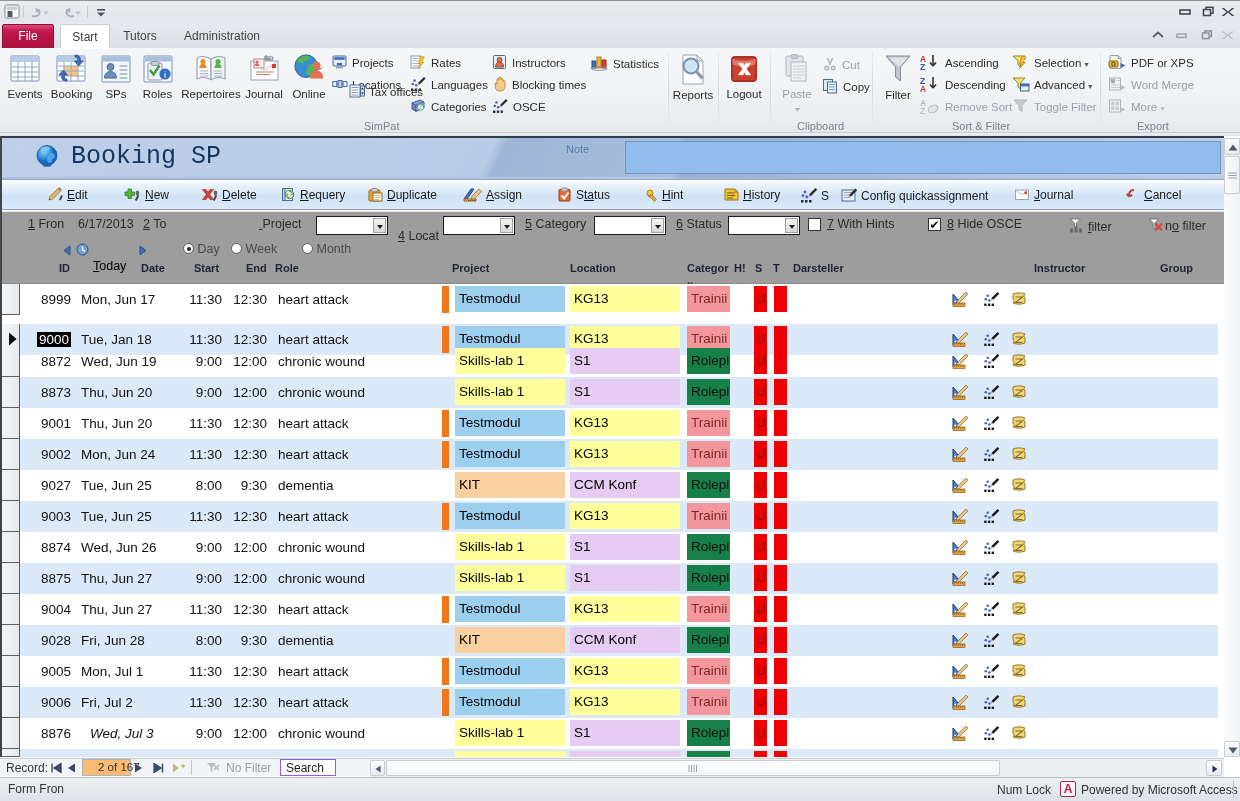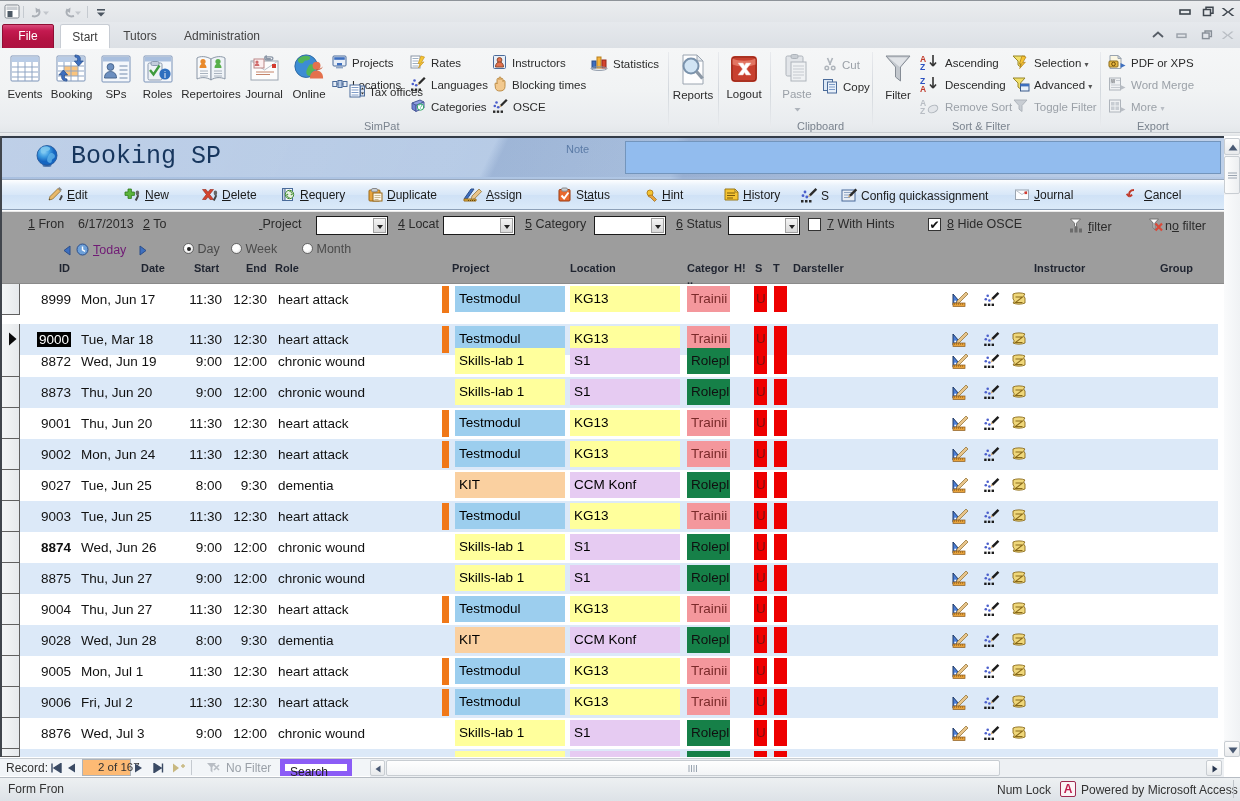--- a/index.html
+++ b/index.html
@@ -468,21 +468,21 @@
       </svg><u>C</u>ancel</div>
 </div>
 <div class="abs" id="filterzone">
   <div class="flbl" style="left:28px;top:5px;"><u>1</u> Fron</div>
   <div class="flbl" style="left:78px;top:5px;">6/17/2013</div>
   <div class="flbl" style="left:143px;top:5px;"><u>2</u> To</div>
   <div class="flbl" style="left:259px;top:5px;"><u>&nbsp;</u>Project</div>
   <div class="combo" style="left:316px;top:4px;width:72px;">
       <span class="btn"></span>
     </div>
-  <div class="flbl" style="left:398px;top:5px;"><u>4</u> Locat</div>
+  <div class="flbl" style="left:398px;top:17px;"><u>4</u> Locat</div>
   <div class="combo" style="left:443px;top:4px;width:72px;">
       <span class="btn"></span>
     </div>
   <div class="flbl" style="left:525px;top:5px;"><u>5</u> Category</div>
   <div class="combo" style="left:594px;top:4px;width:72px;">
       <span class="btn"></span>
     </div>
   <div class="flbl" style="left:676px;top:5px;"><u>6</u> Status</div>
   <div class="combo" style="left:728px;top:4px;width:72px;">
       <span class="btn"></span>
@@ -502,21 +502,21 @@
         <path d="M7.5 5.5 l6.5 7 M14 5.5 l-6.5 7" stroke="#D84A3A" stroke-width="2.2"></path>
       </svg>n<u>o</u> filter</div>
 
   <div class="flbl" style="left:62px;top:31px;"><svg width="10" height="11" viewBox="0 0 10 11" style="vertical-align:-2px;">
         <path d="M8 1 v9 l-6-4.5 z" fill="#3E6FBF" stroke="#2B4E8A"></path>
       </svg></div>
   <div class="flbl" style="left:76px;top:31px;"><svg width="13" height="13" viewBox="0 0 13 13" style="vertical-align:-2px;">
         <circle cx="6.5" cy="6.5" r="5.5" fill="#6EA0D8" stroke="#2B4E8A"></circle>
         <path d="M6.5 3.5 v3.4 l2.6 1.4" stroke="#fff" stroke-width="1.4" fill="none"></path>
       </svg></div>
-  <div class="flbl" style="left:93px;top:31px;color:#701a75;"><u>T</u>oday</div>
+  <div class="flbl" style="left:93px;top:47px;color:#000000;"><u>T</u>oday</div>
   <div class="flbl" style="left:138px;top:31px;"><svg width="10" height="11" viewBox="0 0 10 11" style="vertical-align:-2px;">
         <path d="M2 1 v9 l6-4.5 z" fill="#3E6FBF" stroke="#2B4E8A"></path>
       </svg></div>
   <div class="flbl" style="left:183px;top:30px;"><span style="display:inline-block;width:11px;height:11px;border-radius:50%;background:radial-gradient(circle at 40% 35%, #fff 30%, #D8D8D8);border:1px solid #666;position:relative;vertical-align:-1px;"><span style="position:absolute;left:2.5px;top:2.5px;width:4px;height:4px;border-radius:50%;background:#222;"></span></span><span style="color:#4b4b4b;"> Day</span></div>
   <div class="flbl" style="left:231px;top:30px;"><span style="display:inline-block;width:11px;height:11px;border-radius:50%;background:radial-gradient(circle at 40% 35%, #fff 40%, #D8D8D8);border:1px solid #666;vertical-align:-1px;"></span><span style="color:#4b4b4b;"> Week</span></div>
   <div class="flbl" style="left:302px;top:30px;"><span style="display:inline-block;width:11px;height:11px;border-radius:50%;background:radial-gradient(circle at 40% 35%, #fff 40%, #D8D8D8);border:1px solid #666;vertical-align:-1px;"></span><span style="color:#4b4b4b;"> Month</span></div>
 
   <div class="hdrcell" style="left:59px;">ID</div>
   <div class="hdrcell" style="left:141px;">Date</div>
   <div class="hdrcell" style="left:194px;">Start</div>
@@ -572,21 +572,21 @@
         <path d="M4.5 5 l7 0 -7 5.5 7 0" fill="none" stroke="#8A6A1A" stroke-width="1.1"></path>
       </svg>
 </div>
 <div class="row alt" style="top:40px;">
 <div class="selbox">
         <svg class="abs" style="left:7px;top:8px;" width="9" height="14" viewBox="0 0 9 14">
           <path d="M1 0.5 l7.5 6.5 -7.5 6.5 z" fill="#0a0a0a"></path>
         </svg>
       </div>
 <div class="rowtxt rt" style="left:30px;width:41px;"><span style="background:#000;color:#fff;padding:0 2px;">9000</span></div>
-<div class="rowtxt" style="left:81px;">Tue, Mar 18</div>
+<div class="rowtxt" style="left:81px;">Tue, Jan 18</div>
 <div class="rowtxt rt" style="left:180px;width:42px;">11:30</div>
 <div class="rowtxt rt" style="left:228px;width:39px;">12:30</div>
 <div class="rowtxt" style="left:278px;">heart attack</div>
 <div class="abs" style="left:442px;top:2px;width:7px;height:27px;background:#F07818;"></div>
 <div class="cell" style="left:455px;width:110px;background:#9CCEEE;">Testmodul</div>
 <div class="cell" style="left:570px;width:110px;background:#FFFF9C;">KG13</div>
 <div class="cell" style="left:687px;width:43px;background:#F4979C;color:#7A2A2A;overflow:hidden;">Trainii</div>
 <div class="cell" style="left:754px;width:13px;background:#EE0000;color:#7A1010;padding-left:2px;">U</div>
 <div class="cell" style="left:774px;width:13px;background:#EE0000;"></div>
 <svg class="abs" style="left:952px;top:7px;" width="17" height="17" viewBox="0 0 17 17">
@@ -844,21 +844,21 @@
           <rect x="8.6" y="12.6" width="2.4" height="2.4"></rect>
         </g>
       </svg>
 <svg class="abs" style="left:1011px;top:8px;" width="16" height="15" viewBox="0 0 16 15">
         <path d="M2 2 c3-1.5 9-1.5 12 0 c-1.5 1.4-1.5 2.4 0 4 l0 5 c-3 1.5-9 1.5-12 0 c1.5-1.6 1.5-2.6 0-4 z" fill="#EFD77A" stroke="#8A6A1A" stroke-width="0.9"></path>
         <path d="M4.5 5 l7 0 -7 5.5 7 0" fill="none" stroke="#8A6A1A" stroke-width="1.1"></path>
       </svg>
 </div>
 <div class="row" style="top:248px;">
 <div class="selbox"></div>
-<div class="rowtxt rt" style="left:30px;width:41px;font-weight:bold;">8874</div>
+<div class="rowtxt rt" style="left:30px;width:41px;">8874</div>
 <div class="rowtxt" style="left:81px;">Wed, Jun 26</div>
 <div class="rowtxt rt" style="left:180px;width:42px;">9:00</div>
 <div class="rowtxt rt" style="left:228px;width:39px;">12:00</div>
 <div class="rowtxt" style="left:278px;">chronic wound</div>
 
 <div class="cell" style="left:455px;width:110px;background:#FFFF9C;">Skills-lab 1</div>
 <div class="cell" style="left:570px;width:110px;background:#E6CBF2;">S1</div>
 <div class="cell" style="left:687px;width:43px;background:#168048;color:#101010;overflow:hidden;">Rolepl</div>
 <div class="cell" style="left:754px;width:13px;background:#EE0000;color:#7A1010;padding-left:2px;">U</div>
 <div class="cell" style="left:774px;width:13px;background:#EE0000;"></div>
@@ -962,21 +962,21 @@
         </g>
       </svg>
 <svg class="abs" style="left:1011px;top:8px;" width="16" height="15" viewBox="0 0 16 15">
         <path d="M2 2 c3-1.5 9-1.5 12 0 c-1.5 1.4-1.5 2.4 0 4 l0 5 c-3 1.5-9 1.5-12 0 c1.5-1.6 1.5-2.6 0-4 z" fill="#EFD77A" stroke="#8A6A1A" stroke-width="0.9"></path>
         <path d="M4.5 5 l7 0 -7 5.5 7 0" fill="none" stroke="#8A6A1A" stroke-width="1.1"></path>
       </svg>
 </div>
 <div class="row alt" style="top:341px;">
 <div class="selbox"></div>
 <div class="rowtxt rt" style="left:30px;width:41px;">9028</div>
-<div class="rowtxt" style="left:81px;">Wed, Jun 28</div>
+<div class="rowtxt" style="left:81px;">Fri, Jun 28</div>
 <div class="rowtxt rt" style="left:180px;width:42px;">8:00</div>
 <div class="rowtxt rt" style="left:228px;width:39px;">9:30</div>
 <div class="rowtxt" style="left:278px;">dementia</div>
 
 <div class="cell" style="left:455px;width:110px;background:#FAD0A0;">KIT</div>
 <div class="cell" style="left:570px;width:110px;background:#E6CBF2;">CCM Konf</div>
 <div class="cell" style="left:687px;width:43px;background:#168048;color:#101010;overflow:hidden;">Rolepl</div>
 <div class="cell" style="left:754px;width:13px;background:#EE0000;color:#7A1010;padding-left:2px;">U</div>
 <div class="cell" style="left:774px;width:13px;background:#EE0000;"></div>
 <svg class="abs" style="left:952px;top:7px;" width="17" height="17" viewBox="0 0 17 17">
@@ -1079,21 +1079,21 @@
         </g>
       </svg>
 <svg class="abs" style="left:1011px;top:8px;" width="16" height="15" viewBox="0 0 16 15">
         <path d="M2 2 c3-1.5 9-1.5 12 0 c-1.5 1.4-1.5 2.4 0 4 l0 5 c-3 1.5-9 1.5-12 0 c1.5-1.6 1.5-2.6 0-4 z" fill="#EFD77A" stroke="#8A6A1A" stroke-width="0.9"></path>
         <path d="M4.5 5 l7 0 -7 5.5 7 0" fill="none" stroke="#8A6A1A" stroke-width="1.1"></path>
       </svg>
 </div>
 <div class="row" style="top:434px;">
 <div class="selbox"></div>
 <div class="rowtxt rt" style="left:30px;width:41px;">8876</div>
-<div class="rowtxt" style="left:81px;">Wed, Jul 3</div>
+<div class="rowtxt" style="left:90px;font-style:italic;">Wed, Jul 3</div>
 <div class="rowtxt rt" style="left:180px;width:42px;">9:00</div>
 <div class="rowtxt rt" style="left:228px;width:39px;">12:00</div>
 <div class="rowtxt" style="left:278px;">chronic wound</div>
 
 <div class="cell" style="left:455px;width:110px;background:#FFFF9C;">Skills-lab 1</div>
 <div class="cell" style="left:570px;width:110px;background:#E6CBF2;">S1</div>
 <div class="cell" style="left:687px;width:43px;background:#168048;color:#101010;overflow:hidden;">Rolepl</div>
 <div class="cell" style="left:754px;width:13px;background:#EE0000;color:#7A1010;padding-left:2px;">U</div>
 <div class="cell" style="left:774px;width:13px;background:#EE0000;"></div>
 <svg class="abs" style="left:952px;top:7px;" width="17" height="17" viewBox="0 0 17 17">
@@ -1167,21 +1167,21 @@
   <svg class="abs" style="left:172px;top:4px;" width="14" height="10" viewBox="0 0 14 10">
       <path d="M1 0.5 l6 4.5 -6 4.5 z" fill="#C8B880"></path>
       <path d="M9 3 h4 M11 1 v4" stroke="#C8B880" stroke-width="1.4"></path>
     </svg>
   <div class="abs" style="left:191px;top:1px;width:1px;height:15px;background:#C5CAD0;"></div>
   <svg class="abs" style="left:205px;top:3px;" width="16" height="12" viewBox="0 0 16 12">
       <path d="M2 1 h9 l-3.6 4 0 5.5 -1.8-1.5 0-4 z" fill="#B8BDC4"></path>
       <path d="M9 3 l5 5 M14 3 l-5 5" stroke="#B8BDC4" stroke-width="1.6"></path>
     </svg>
   <div class="abs" style="left:226px;top:2px;color:#9aa0a8;">No Filter</div>
-  <div class="abs" style="left:280px;top:0;width:72px;height:17px;background:#fff;border:5px solid #8b5cf6;padding:1px 5px;color:#222;">Search</div>
+  <div class="abs" style="left:280px;top:0;width:56px;height:17px;background:#fff;border:1px solid #8b5cf6;padding:1px 5px;color:#222;">Search</div>
   <div class="abs" style="left:370px;top:0;width:854px;height:18px;background:#EDF0F3;">
     <div class="abs" style="left:0;top:1px;width:15px;height:16px;background:linear-gradient(#FDFDFD,#E8EAEC);border:1px solid #C8CDD2;border-radius:2px;">
         <svg class="abs" style="left:4px;top:4px;" width="6" height="8" viewBox="0 0 6 8">
           <path d="M5.5 0.5 v7 L0.5 4 z" fill="#4A5A74"></path>
         </svg>
       </div>
     <div class="abs" style="left:16px;top:1px;width:614px;height:16px;background:linear-gradient(#FEFEFE,#F2F4F6);border:1px solid #C8CDD2;border-radius:2px;"></div>
     <svg class="abs" style="left:318px;top:6px;" width="10" height="7" viewBox="0 0 10 7">
         <path d="M1 0 v7 M3.5 0 v7 M6 0 v7 M8.5 0 v7" stroke="#9AA4B0"></path>
       </svg>

